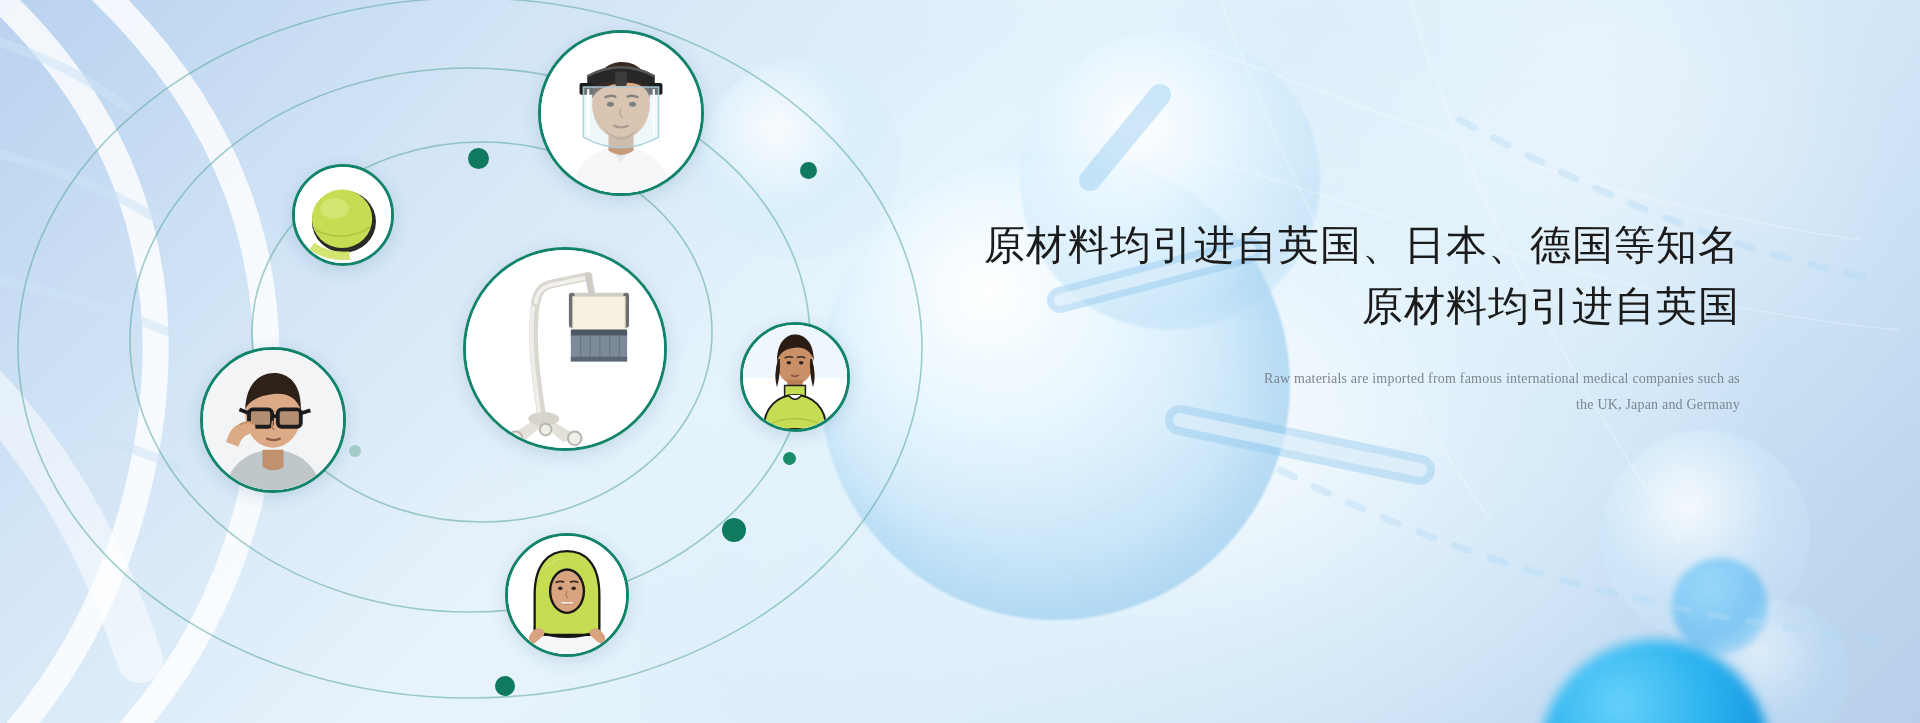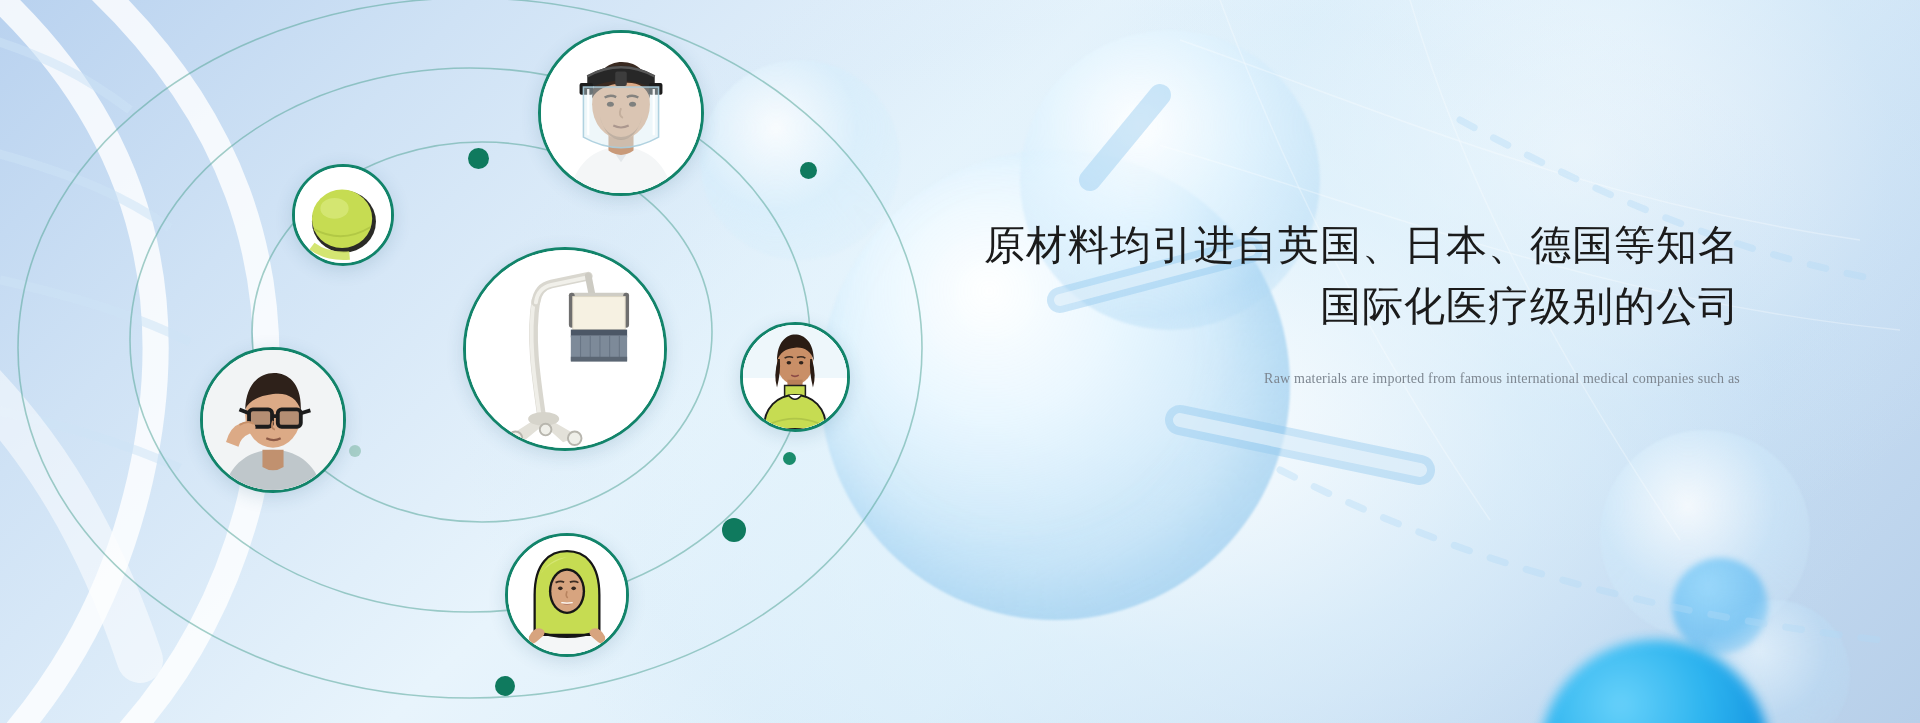--- a/index.html
+++ b/index.html
@@ -357,20 +357,21 @@
       <path d="M28 100 q34 12 68 0" stroke="#161616" stroke-width="2.4" fill="none"></path>
 
       <path d="M22 106 q6 -12 14 -8 q5 3 0 8 q-6 6 -14 10 z" fill="#d7a47f"></path>
       <path d="M102 106 q-6 -12 -14 -8 q-5 3 0 8 q6 6 14 10 z" fill="#d7a47f"></path>
     </svg>
   </div>
 
   <div class="copy">
     <div class="headline">
       <span class="l1">原材料均引进自英国、日本、德国等知名</span>
-      <span class="l2">国际化医疗级别的公司</span>
+      <span class="l2">原材料均引进自英国</span>
     </div>
     <div class="subcopy">
       <span class="s1">Raw materials are imported from famous international medical companies such as</span>
+      <span class="s2">the UK, Japan and Germany</span>
     </div>
   </div>
 
 </div>
 
 </body></html>

